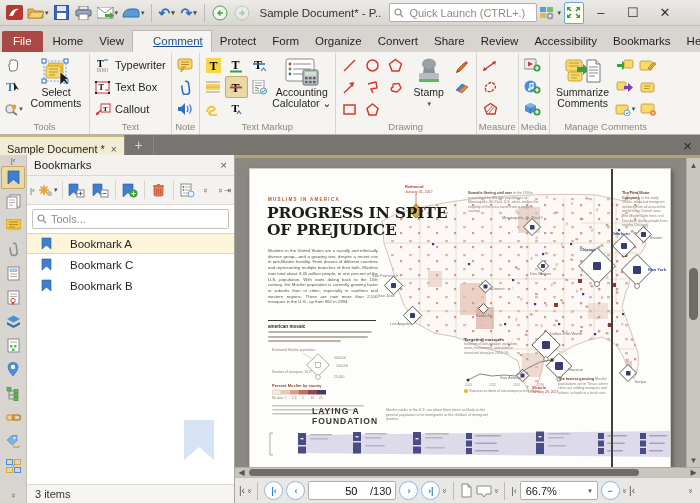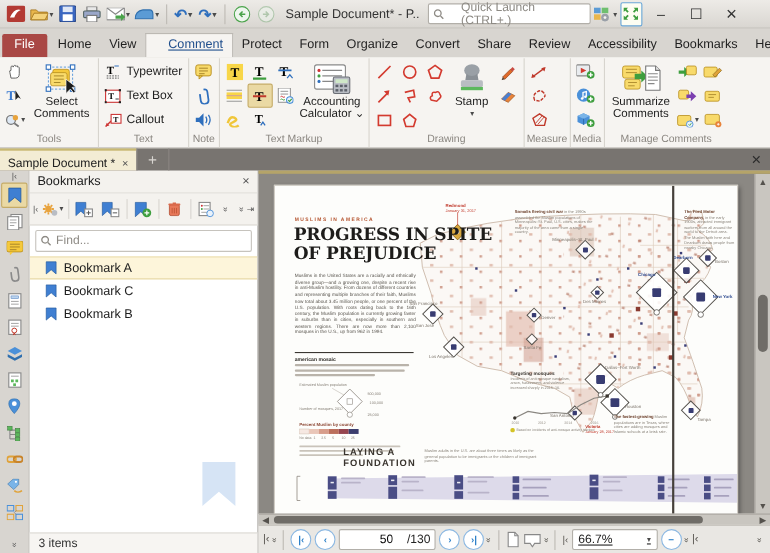--- a/index.html
+++ b/index.html
@@ -5,21 +5,21 @@
   html,body{margin:0;padding:0;background:#9a978f;}
   *{box-sizing:border-box;}
   .app{width:700px;height:503px;font-family:"Liberation Sans",sans-serif;display:flex;flex-direction:column;
        background:#d8d5d0;overflow:hidden;position:relative;font-size:12px;color:#222;}
   
   .titlebar{height:26px;background:linear-gradient(#edebe7,#d9d6d1);display:flex;align-items:center;padding:0 4px;gap:2px;border-bottom:1px solid #c4c1bb;}
   .tbtn{height:22px;min-width:20px;display:flex;align-items:center;justify-content:center;border-radius:2px;padding:0 1px;}
   .caret{font-size:7px;color:#4a4a4a;margin-left:1px;}
   .tsep{width:1px;height:18px;background:#bdbab4;margin:0 3px;}
   .ttitle{font-size:11.5px;color:#333;margin:0 6px;white-space:nowrap;}
-  .qlaunch{width:148px;height:19px;background:#fff;border:1px solid #b2afa9;border-radius:2px;display:flex;align-items:center;padding:0 4px;gap:15px;color:#8d8a84;font-size:11px;}
+  .qlaunch{width:148px;height:19px;background:#fff;border:1px solid #b2afa9;border-radius:2px;display:flex;align-items:center;padding:0 4px;gap:5px;color:#8d8a84;font-size:11px;}
   .winbtn{width:30px;height:22px;display:flex;align-items:center;justify-content:center;font-size:13px;color:#333;}
   
   .rtabs{height:26px;background:#d8d5d0;display:flex;align-items:flex-end;padding:0 0 0 2px;}
   .rtab{padding:4px 8px 5px;font-size:11.5px;color:#1f1f1f;white-space:nowrap;}
   .rtab.file{background:#a94845;color:#fff;border-radius:2px 2px 0 0;padding:4px 11px 5px;margin-right:2px;}
   .rtab.active{background:#f6f4f1;border:1px solid #bcb9b3;border-bottom:none;color:#1f4e8c;text-decoration:underline;padding-left:20px;}
   
   .ribbon{height:83px;background:#f6f4f1;border-bottom:1px solid #b7b4ae;display:flex;padding:1px 0 0;}
   .rgroup{display:flex;flex-direction:column;border-right:1px solid #d7d4ce;padding:1px 2px 0;}
   .rbody{flex:1;display:flex;align-items:flex-start;}
@@ -43,21 +43,21 @@
   .sico{width:24px;height:23px;display:flex;align-items:center;justify-content:center;border-radius:2px;}
   .sico.on{background:#ead9a4;border:1px solid #c5ab66;}
   .strip .chevbtm{margin-top:auto;margin-bottom:3px;color:#5a5a5a;font-size:8px;}
   .panel{width:208px;background:#fff;border-right:1px solid #a8a5a0;display:flex;flex-direction:column;}
   .phead{height:21px;display:flex;align-items:center;justify-content:space-between;padding:0 7px;font-size:11.5px;color:#222;background:#f4f2ee;border-bottom:1px solid #dcd9d4;}
   .ptools{height:29px;display:flex;align-items:center;gap:2px;padding:0 3px;background:#f4f2ee;border-bottom:1px solid #dcd9d4;}
   .pico{width:22px;height:22px;display:flex;align-items:center;justify-content:center;border-radius:2px;}
   .psep{width:1px;height:18px;background:#d8d5d0;margin:0 1px;}
   .findbox{margin:4px 5px;height:20px;border:1px solid #c6c3bd;border-radius:2px;display:flex;align-items:center;gap:4px;padding:0 4px;color:#8d8a84;font-size:11px;background:#fff;}
   .plist{flex:1;position:relative;overflow:hidden;}
-  .bmrow{height:21px;display:flex;align-items:center;gap:6px;padding:0 6px 0 14px;font-size:11.5px;color:#1f1f1f;}
+  .bmrow{height:21px;display:flex;align-items:center;gap:18px;padding:0 6px 0 14px;font-size:11.5px;color:#1f1f1f;}
   .bmrow.sel{background:#fdf5da;border-top:1px solid #e6d7a4;border-bottom:1px solid #e6d7a4;}
   .pfoot{height:19px;border-top:1px solid #dcd9d4;display:flex;align-items:center;padding:0 8px;font-size:11px;color:#333;background:#f7f5f2;}
   .wmark{position:absolute;right:18px;bottom:22px;opacity:.85;}
   
   .rightcol{flex:1;display:flex;flex-direction:column;min-width:0;}
   .viewport{height:312px;background:#8b8883;border-top:3px solid #b5a469;position:relative;overflow:hidden;}
   .page{position:absolute;left:14px;top:10px;width:422px;height:344px;background:#fdfdfb;border:1px solid #d0ccc4;box-shadow:2px 2px 4px rgba(0,0,0,.35);}
   .gutter{position:absolute;left:361px;top:0;width:2px;height:100%;background:#45403a;}
   .kicker{position:absolute;left:18px;top:28px;font-size:4.5px;letter-spacing:1.3px;color:#b5542f;font-weight:bold;}
   .headline{position:absolute;left:17px;top:35px;font-family:"DejaVu Serif",serif;font-weight:bold;font-size:15.5px;line-height:17px;color:#1d1c1a;letter-spacing:-.2px;}
@@ -71,21 +71,21 @@
   .vsb .arr{height:14px;display:flex;align-items:center;justify-content:center;color:#55524d;font-size:8px;width:100%;}
   .vthumb{position:absolute;left:2px;top:110px;width:9px;height:52px;background:#6f6c67;border-radius:5px;}
   .hscroll{height:10px;background:#c9c6c0;border-top:1px solid #aeaba5;position:relative;display:flex;align-items:center;}
   .hthumb{position:absolute;left:14px;top:1px;height:7px;width:390px;background:#6f6c67;border-radius:4px;}
   .harr{width:13px;text-align:center;color:#55524d;font-size:8px;}
   
   .statusbar{height:26px;background:#e9e7e3;border-top:1px solid #c2bfb9;display:flex;align-items:center;padding:0 4px;gap:3px;font-size:10px;color:#55524d;}
   .navbtn{width:19px;height:19px;border:1px solid #8cb8e2;border-radius:50%;background:#fff;color:#2f82c9;display:flex;align-items:center;justify-content:center;font-size:9px;font-weight:bold;}
   .pagefield{width:88px;height:19px;background:#fff;border:1px solid #b2afa9;border-radius:2px;display:flex;align-items:center;justify-content:space-between;padding:0 4px;font-size:11px;color:#222;}
   .pagefield input{width:44px;border:none;outline:none;text-align:right;font-size:11px;font-family:inherit;padding:0;}
-  .zoombox{width:78px;height:19px;background:#fff;border:1px solid #b2afa9;border-radius:2px;display:flex;align-items:center;justify-content:space-between;padding:0 5px;font-size:11px;color:#222;text-decoration:underline;}
+  .zoombox{width:78px;height:19px;background:#fff;border:1px solid #b2afa9;border-radius:2px;display:flex;align-items:center;justify-content:space-between;padding:0 5px;font-size:11px;color:#222;}
   .chev{color:#55524d;font-size:8px;letter-spacing:-1px;}
   .rot90{display:inline-block;transform:rotate(90deg);}
   svg{display:block;}
 </style>
 </head>
 <body>
 
 <div class="app">
 
   <div class="titlebar">
@@ -776,21 +776,21 @@
           </span>
         <span class="rot90" style="font-size:8px;color:#555;margin-left:2px;">»</span>
         <span style="margin-left:auto;font-size:8px;color:#555;" class="rot90">»</span>
         <span style="font-size:8px;color:#555;">⇥</span>
       </div>
       <div class="findbox">
         <svg width="10" height="10">
             <circle cx="4" cy="4" r="3" fill="none" stroke="#8d8a84" stroke-width="1.2"></circle>
             <path d="M6.5,6.5 L9,9" stroke="#8d8a84" stroke-width="1.2"></path>
           </svg>
-        <span>Find...</span>
+        <span>Tools...</span>
       </div>
       <div class="plist">
         <div class="bmrow sel">
           <svg width="11" height="13">
               <path d="M1,1 h9 v11 l-4.5,-3.8 L1,12 Z" fill="#3f7fd2" stroke="#235a9e" stroke-width=".6"></path>
             </svg>
           <span>Bookmark A</span>
         </div>
         <div class="bmrow">
           <svg width="11" height="13">

